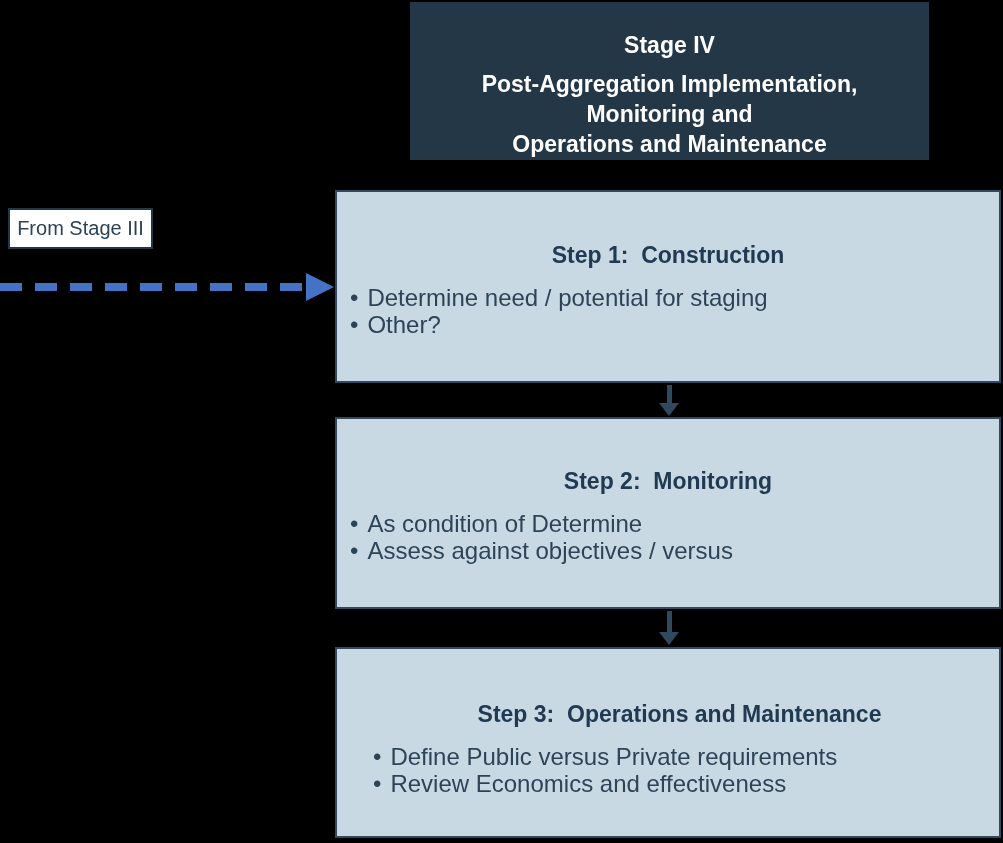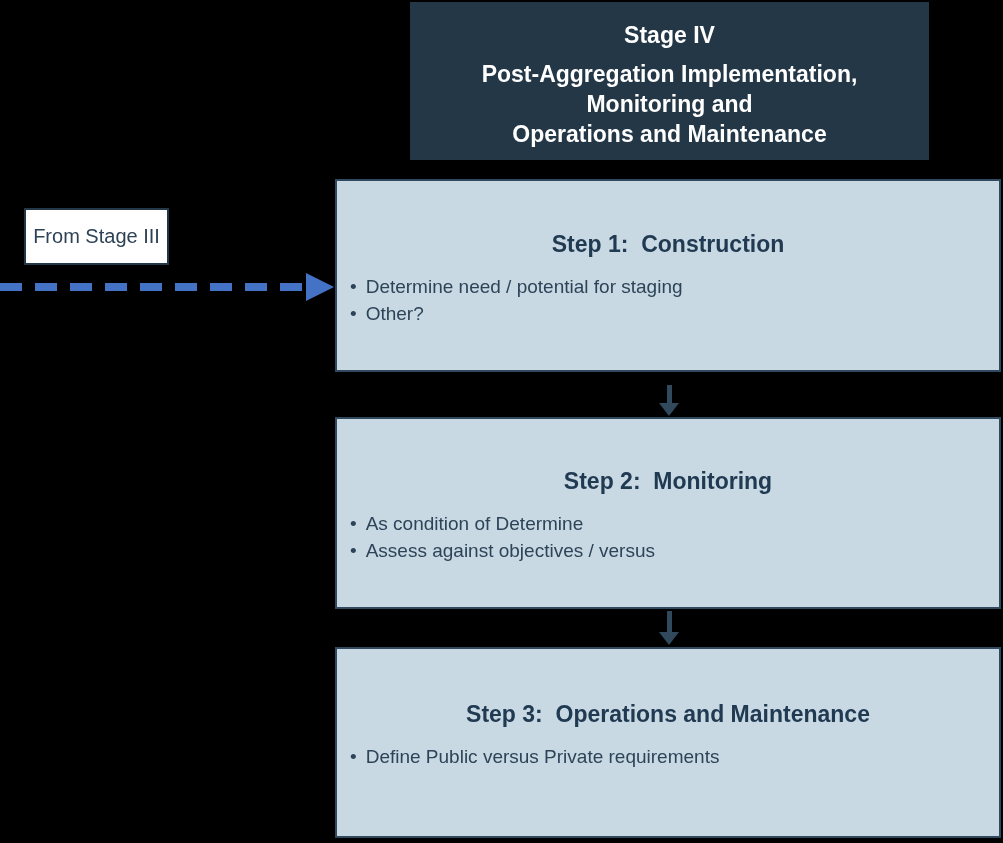--- a/index.html
+++ b/index.html
@@ -16,30 +16,30 @@
   .stage-header {
     position: absolute;
     left: 410px; top: 2px;
     width: 519px; height: 158px;
     background: var(--header-bg, #233746);
     color: var(--header-text, #ffffff);
     text-align: center;
     font-weight: bold;
     font-size: 23px;
     line-height: 30px;
-    padding-top: 18px;
+    padding-top: 28px;
     box-sizing: border-box;
   }
   .stage-header .title-line { margin-bottom: 9px; }
 
   
   .from-box {
     position: absolute;
-    left: 24px; top: 208px;
-    width: 145px; height: 57px;
+    left: 8px; top: 208px;
+    width: 145px; height: 41px;
     background: var(--from-box-bg, #ffffff);
     border: 2px solid var(--from-box-border, #243746);
     box-sizing: border-box;
     display: flex; align-items: center; justify-content: center;
     font-size: 20px;
     color: var(--from-box-text, #2e4256);
   }
 
   
   .dashed-arrow {
@@ -67,40 +67,40 @@
   
   .step-box {
     position: absolute;
     left: 335px;
     width: 666px;
     background: var(--box-bg, #c9d9e3);
     border: 2px solid var(--box-border, #31495e);
     box-sizing: border-box;
     color: var(--body-text, #2d4458);
   }
-  #step1 { top: 179px; height: 193px; }
+  #step1 { top: 190px; height: 193px; }
   #step2 { top: 417px; height: 192px; }
-  #step3 { top: 647px; height: 191px; }
+  #step3 { top: 647px; height: 191px; padding-left: 23px; }
 
   .step-title {
     text-align: center;
     font-weight: bold;
     font-size: 23px;
     color: var(--title-text, #203a52);
     white-space: pre-wrap;
   }
   #step1 .step-title { margin-top: 50px; }
   #step2 .step-title { margin-top: 49px; }
   #step3 .step-title { margin-top: 52px; }
 
   .bullets {
     list-style: none;
     margin: 15px 10px 0 0;
     padding: 0 20px 0 13px;
-    font-size: 19px;
+    font-size: 24px;
     line-height: 27px;
   }
   .bullets li { display: flex; }
   .bullet-marker { margin-right: 9px; }
   .bullet-marker::before { content: "\2022"; }
 
   
   .down-arrow { position: absolute; width: 22px; }
   .down-arrow .stem {
     margin: 0 auto;
@@ -178,16 +178,20 @@
     <div class="head"></div>
   </div>
 
   <div class="step-box" id="step3">
     <div class="step-title">Step 3:  Operations and Maintenance</div>
     <ul class="bullets">
       <li>
         <span class="bullet-marker"></span>
         <span>Define Public versus Private requirements</span>
       </li>
+      <li>
+        <span class="bullet-marker"></span>
+        <span>Review Economics and effectiveness</span>
+      </li>
     </ul>
   </div>
 
 </div>
 
 </body></html>

